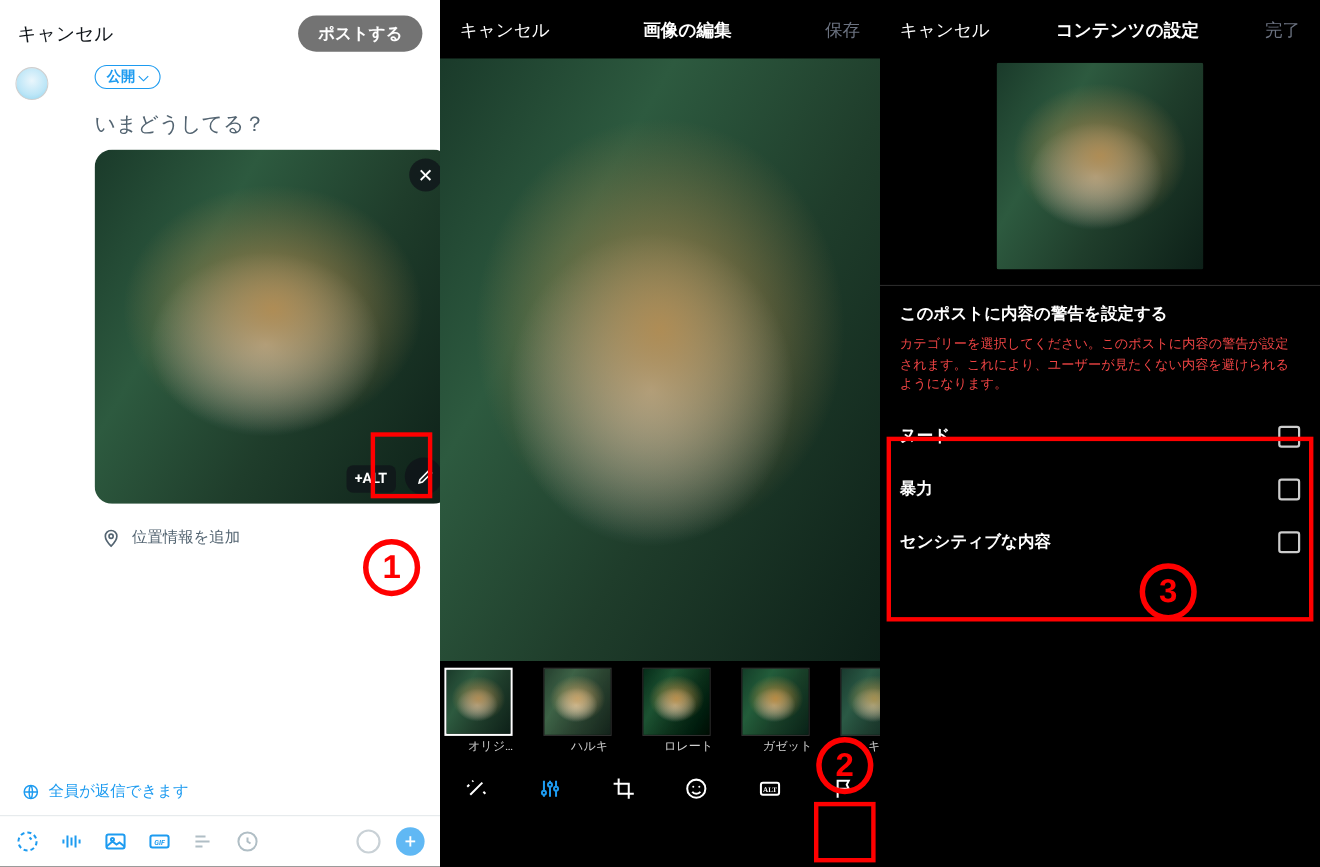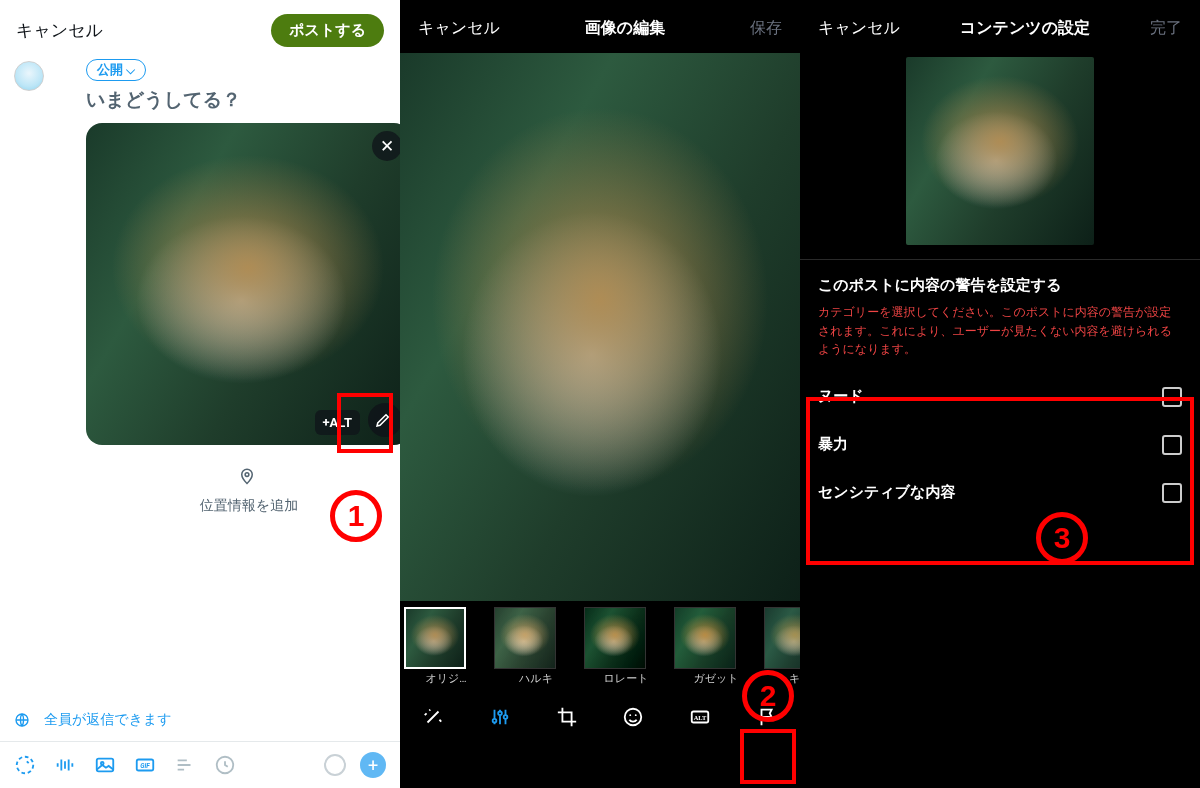--- a/index.html
+++ b/index.html
@@ -13,33 +13,33 @@
   }
   .panel { height: 788px; position: relative; }
   .panel1 { width: 400px; background: #fff; color: #0f1419; }
   .panel2 { width: 400px; background: #000; color: #fff; }
   .panel3 { width: 400px; background: #000; color: #fff; }
 
   
   .p1-header { display: flex; align-items: center; justify-content: space-between; padding: 14px 16px 12px; }
   .p1-cancel { font-size: 17px; color: #0f1419; }
   .p1-post-btn {
-    background: #4d7c0f; color: #fff; border-radius: 999px;
+    background: #737373; color: #fff; border-radius: 999px;
     padding: 7px 18px; font-size: 15px; font-weight: 700;
   }
   .p1-compose-row { display: flex; padding: 0 14px; gap: 10px; }
   .p1-avatar { width: 30px; height: 30px; border-radius: 50%; background: radial-gradient(circle at 50% 40%, #eaf6fc 0%, #bde6f7 60%, #8cd3ef 100%); border: 1px solid #d0d0d0; flex-shrink: 0; margin-top: 2px;}
   .p1-compose-main { flex: 1; padding-left: 32px; }
   .p1-audience {
     display: inline-flex; align-items: center; gap: 3px;
     border: 1px solid #1d9bf0; color: #1d9bf0; border-radius: 14px;
     padding: 1px 10px; font-size: 13px; font-weight: 600;
   }
   .p1-audience::after { content: "⌵"; display: inline-block; font-weight: 900; line-height: 1; font-size: 12px;}
-  .p1-placeholder { font-size: 19px; color: #536471; margin-top: 6px; font-weight: bold; }
+  .p1-placeholder { font-size: 19px; color: #536471; margin-top: 19px; }
   .p1-media {
     margin-top: 10px; border-radius: 16px; overflow: hidden; position: relative;
     width: 324px; height: 322px;
   }
   .lion-img {
     width: 100%; height: 100%;
     background:
       radial-gradient(ellipse 60% 50% at 50% 45%, rgba(180,140,80,0.9), transparent 70%),
       radial-gradient(ellipse 50% 40% at 48% 55%, rgba(200,210,215,0.85), transparent 65%),
       linear-gradient(120deg, #1a3a2a 0%, #2d5a3f 30%, #1f3d2b 60%, #0d2018 100%);
@@ -54,27 +54,27 @@
     position: absolute; bottom: 10px; right: 50px;
     background: rgba(15,20,25,0.78); color: #fff; font-size: 13px; font-weight: 700;
     padding: 5px 8px; border-radius: 6px;
   }
   .p1-edit-btn {
     position: absolute; bottom: 8px; right: 8px; width: 34px; height: 34px;
     background: rgba(15,20,25,0.85); border-radius: 50%;
     display: flex; align-items: center; justify-content: center; color: #fff;
   }
   .p1-link-row { display: flex; align-items: center; gap: 10px; color: #1d9bf0; font-size: 14px; margin-top: 12px; margin-left: 2px;}
-  .p1-loc-row { display: flex; align-items: center; gap: 10px; color: #536471; font-size: 14px; margin-top: 20px; margin-left: 2px; flex-direction: column;}
+  .p1-loc-row { display: flex; align-items: center; gap: 10px; color: #536471; font-size: 14px; margin-top: 20px; margin-left: 2px;}
   .p1-loc-row svg { stroke: #536471; }
   .p1-footer { position: absolute; bottom: 0; left: 0; right: 0; }
   .p1-reply-row { display: flex; align-items: center; gap: 8px; padding: 0 14px 10px; color: #1d9bf0; font-size: 14px; }
   .p1-toolbar { display: flex; align-items: center; justify-content: space-between; padding: 10px 14px; border-top: 1px solid #e5e9eb; }
   .p1-tb-left { display: flex; gap: 18px; align-items: center; }
-  .icon { width: 22px; height: 22px; display: inline-flex; align-items: center; justify-content: flex-start; font-style: italic; }
+  .icon { width: 22px; height: 22px; display: inline-flex; align-items: center; justify-content: flex-end; font-style: italic; }
   .p1-tb-left .icon svg { stroke: #1d9bf0; fill: none; }
   .p1-tb-left .disabled svg { stroke: #b0bec5; }
   .p1-tb-right { display:flex; align-items:center; gap:14px;}
   .p1-circle { width: 22px; height: 22px; border: 2px solid #c9d1d6; border-radius: 50%; }
   .p1-add { width: 26px; height: 26px; background: #1d9bf0; opacity:.7; border-radius: 50%; color: #fff; font-size: 18px; display:flex; align-items:center; justify-content:center; }
 
   
   .ann-box { position: absolute; border: 4px solid #ff0000; pointer-events: none; }
   .ann-num {
     position: absolute; width: 52px; height: 52px; border: 5px solid #ff0000;

